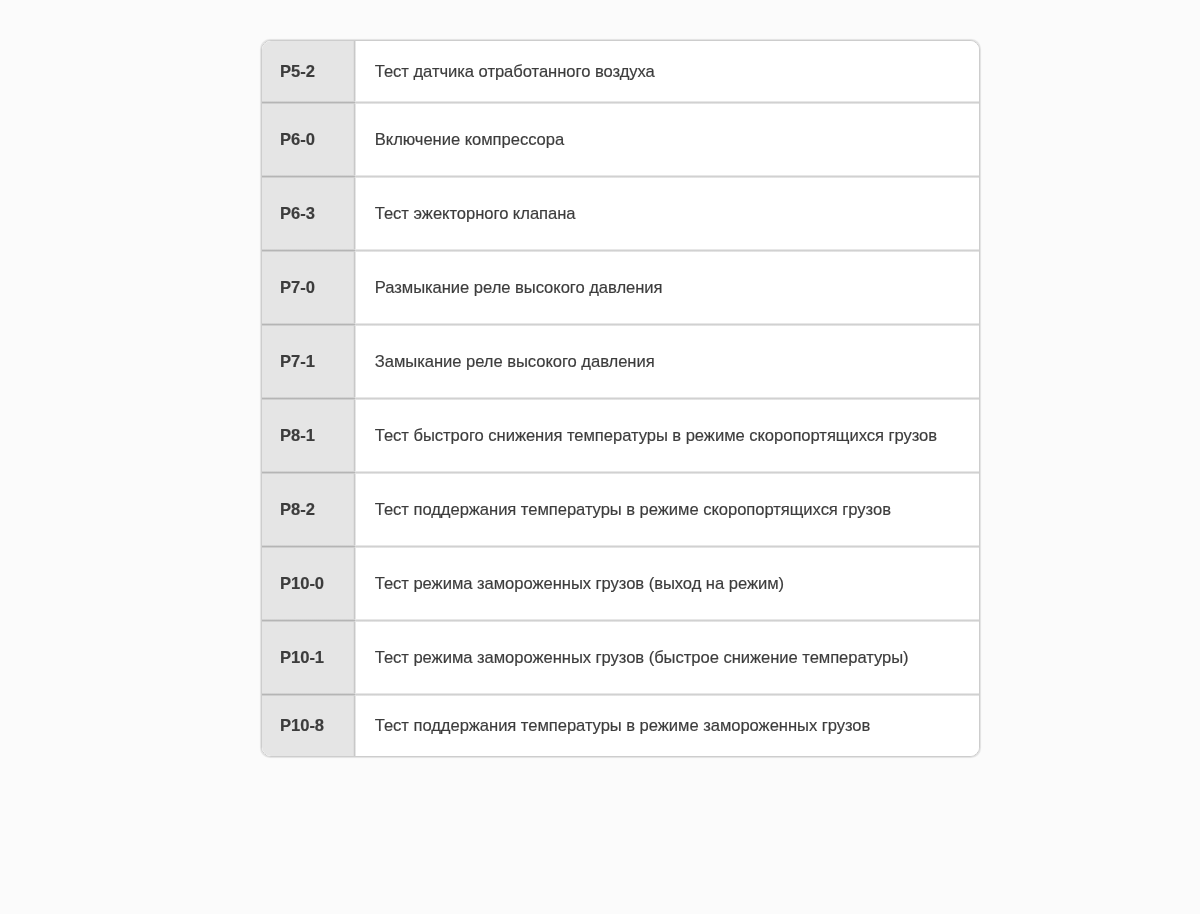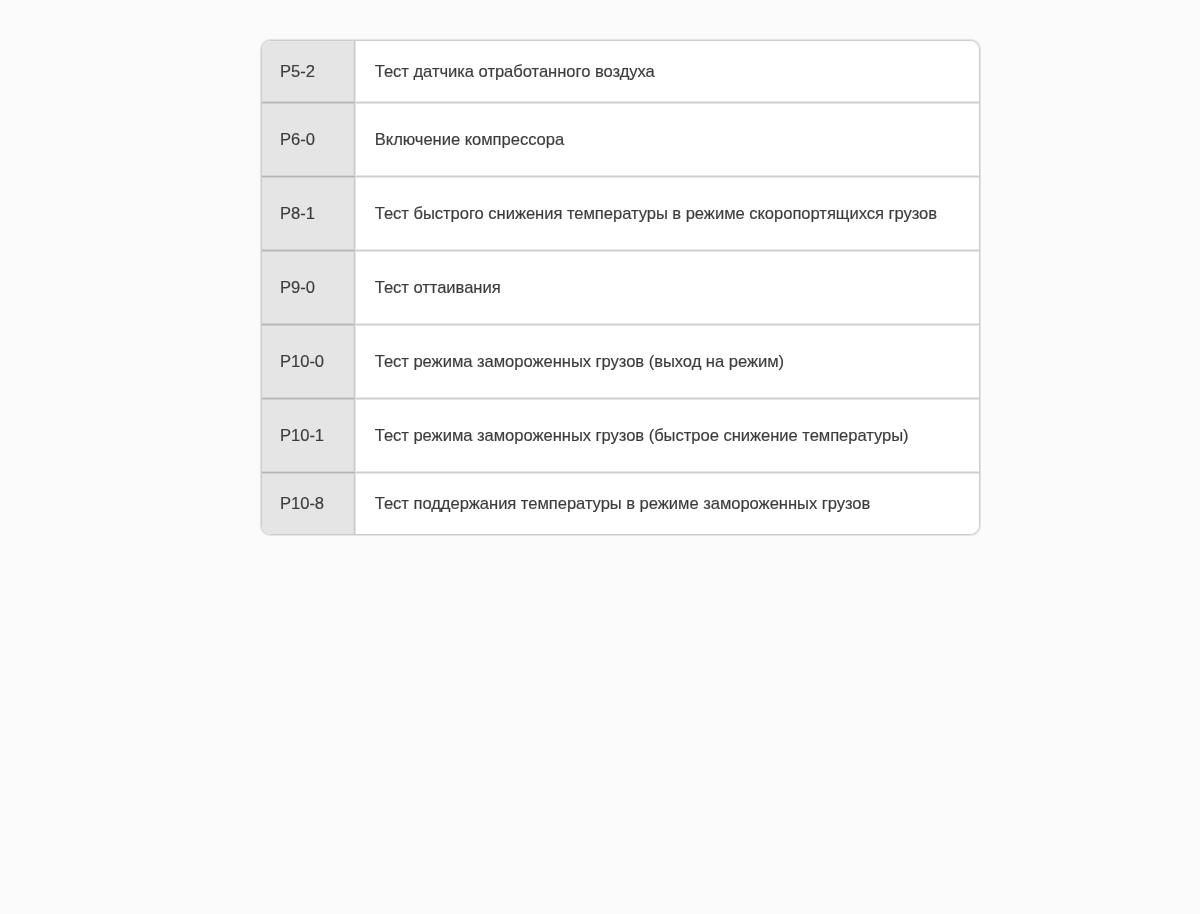--- a/index.html
+++ b/index.html
@@ -70,20 +70,21 @@
   }
   table.proc-table tr:last-child td::after {
     display: none;
   }
   table.proc-table td.code-cell {
     width: 93.25px;
     background: #e5e5e5;
     text-align: left;
     padding-left: 18.5px;
     padding-right: 12px;
+    font-weight: bold;
   }
   .code-text {
     display: inline-block;
     transform: translateZ(0);
   }
   table.proc-table td.code-cell::before {
     content: "";
     position: absolute;
     top: 0;
     bottom: 0;
@@ -110,26 +111,38 @@
       <tbody>
         <tr>
           <td class="code-cell"><span class="code-text">P5-2</span></td>
           <td class="desc-cell">Тест датчика отработанного воздуха</td>
         </tr>
         <tr>
           <td class="code-cell"><span class="code-text">P6-0</span></td>
           <td class="desc-cell">Включение компрессора</td>
         </tr>
         <tr>
+          <td class="code-cell"><span class="code-text">P6-3</span></td>
+          <td class="desc-cell">Тест эжекторного клапана</td>
+        </tr>
+        <tr>
+          <td class="code-cell"><span class="code-text">P7-0</span></td>
+          <td class="desc-cell">Размыкание реле высокого давления</td>
+        </tr>
+        <tr>
+          <td class="code-cell"><span class="code-text">P7-1</span></td>
+          <td class="desc-cell">Замыкание реле высокого давления</td>
+        </tr>
+        <tr>
           <td class="code-cell"><span class="code-text">P8-1</span></td>
           <td class="desc-cell">Тест быстрого снижения температуры в режиме скоропортящихся грузов</td>
         </tr>
         <tr>
-          <td class="code-cell"><span class="code-text">P9-0</span></td>
-          <td class="desc-cell">Тест оттаивания</td>
+          <td class="code-cell"><span class="code-text">P8-2</span></td>
+          <td class="desc-cell">Тест поддержания температуры в режиме скоропортящихся грузов</td>
         </tr>
         <tr>
           <td class="code-cell"><span class="code-text">P10-0</span></td>
           <td class="desc-cell">Тест режима замороженных грузов (выход на режим)</td>
         </tr>
         <tr>
           <td class="code-cell"><span class="code-text">P10-1</span></td>
           <td class="desc-cell">Тест режима замороженных грузов (быстрое снижение температуры)</td>
         </tr>
         <tr>

